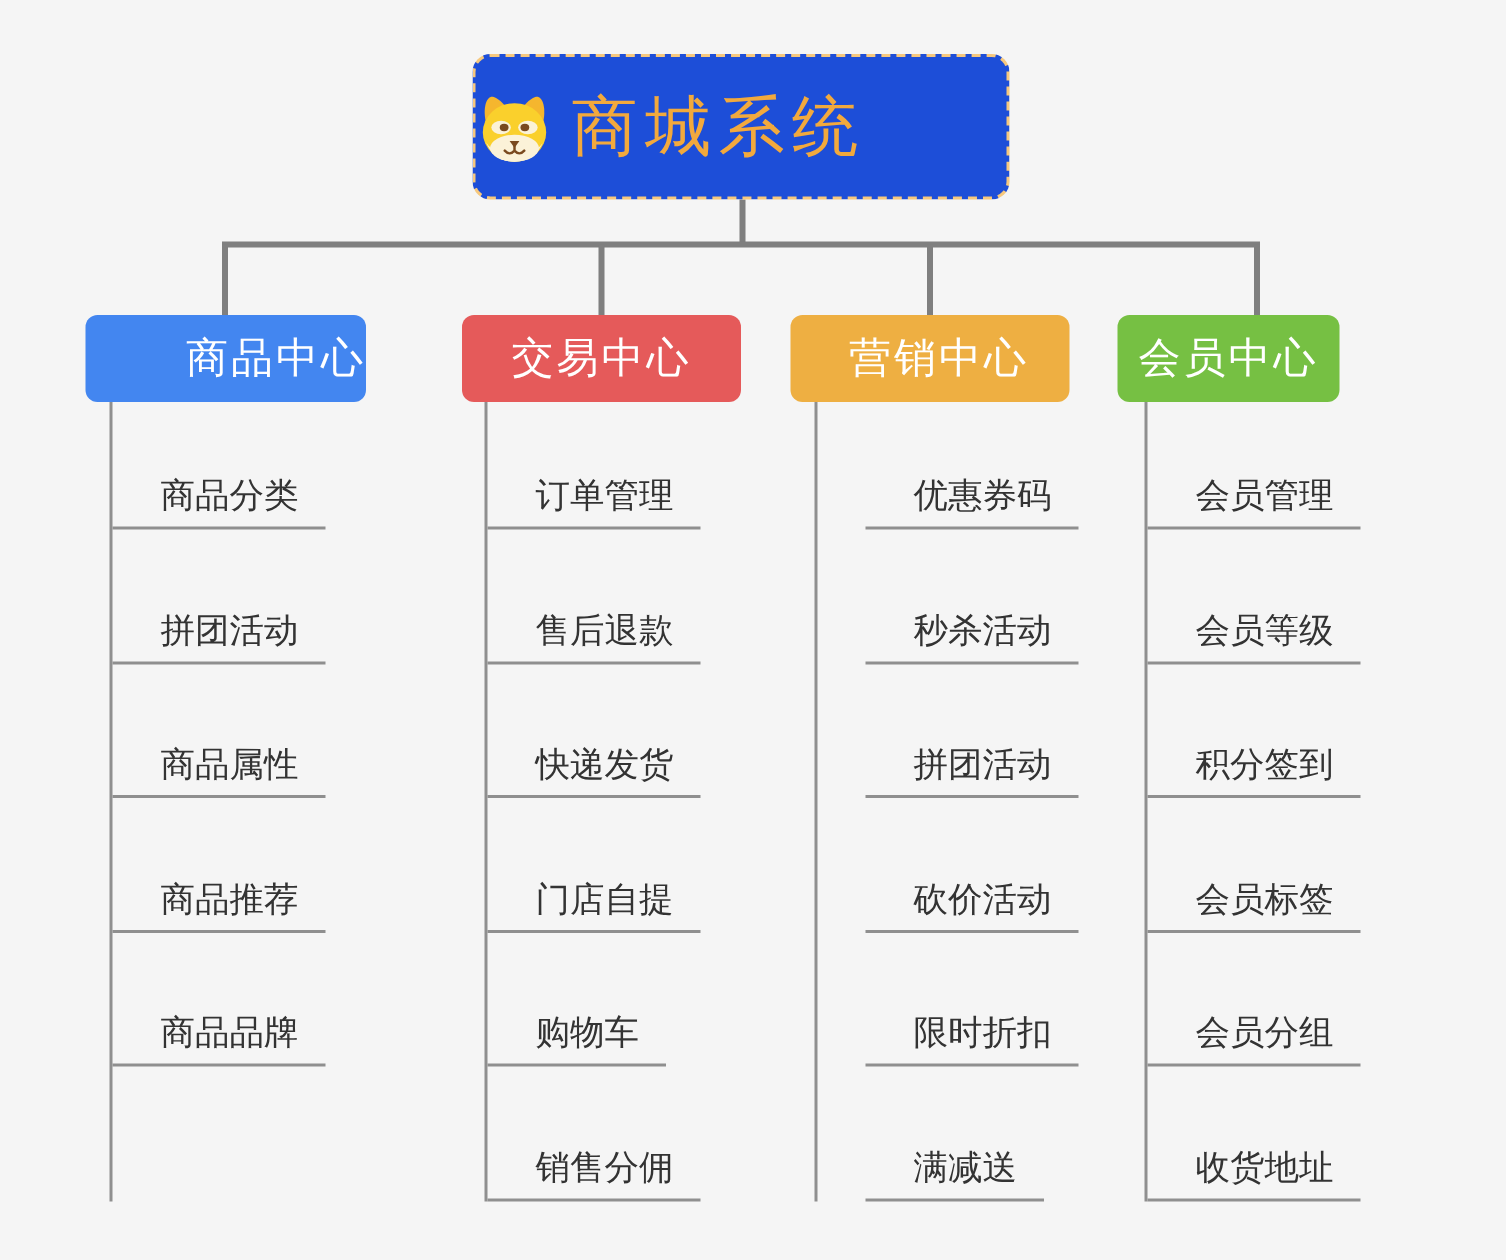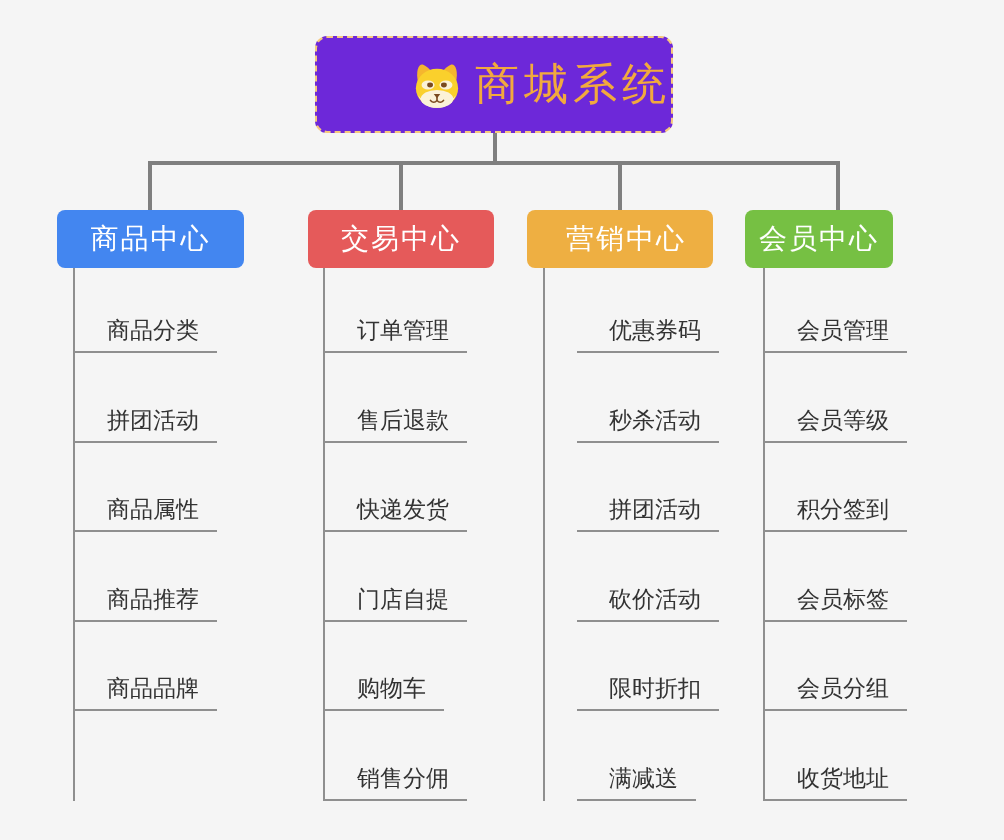--- a/index.html
+++ b/index.html
@@ -7,24 +7,24 @@
   .canvas {
     position:relative;
     width:1004px; height:840px;
     background:#F5F5F5;
     font-family:"Liberation Sans", sans-serif;
     overflow:hidden;
   }
   
   .root-card {
     position:absolute; left:315px; top:36px; width:358px; height:97px;
-    background:#6d28d9;
+    background:#1d4ed8;
     border:2px dashed #F6C87E;
     border-radius:12px;
-    display:flex; align-items:center; justify-content:flex-end; gap:12px;
+    display:flex; align-items:center; justify-content:flex-start; gap:12px;
   }
   .root-title {
     font-size:44px; letter-spacing:5px; color:#F2A93D; font-weight:500;
     white-space:nowrap;
   }
   .root-icon { width:52px; height:50px; flex:0 0 auto; }
   
   .conn { position:absolute; background:#7F7F7F; }
   .conn.v { width:4px; }
   .conn.h { height:4px; }
@@ -89,21 +89,21 @@
       <ellipse cx="21" cy="30" rx="8" ry="5.5" fill="#FBF2D8"></ellipse>
       <ellipse cx="43" cy="30" rx="8" ry="5.5" fill="#FBF2D8"></ellipse>
       <ellipse cx="23.5" cy="30" rx="3.6" ry="3" fill="#7A4A1F"></ellipse>
       <ellipse cx="40.5" cy="30" rx="3.6" ry="3" fill="#7A4A1F"></ellipse>
       <path d="M28 41 h8 l-3.2 4.5 q-0.8 1 -1.6 0 Z" fill="#7A4A1F"></path>
       <path d="M32 45 v4 M24 49 q4 4.5 8 0 q4 4.5 8 0" stroke="#7A4A1F" stroke-width="2" fill="none" stroke-linecap="round"></path>
     </svg>
     <span class="root-title">商城系统</span>
   </div>
 
-  <div class="branch-header bh1" style="background-color: rgb(67, 134, 240);">
+  <div class="branch-header bh1" style="background-color: rgb(67, 134, 240); justify-content: flex-end;">
     <span>商品中心</span>
   </div>
   <div class="branch-header bh2" style="background-color: rgb(229, 90, 90);">
     <span>交易中心</span>
   </div>
   <div class="branch-header bh3" style="background-color: rgb(238, 175, 66);">
     <span>营销中心</span>
   </div>
   <div class="branch-header bh4" style="background-color: rgb(118, 192, 67);">
     <span>会员中心</span>

